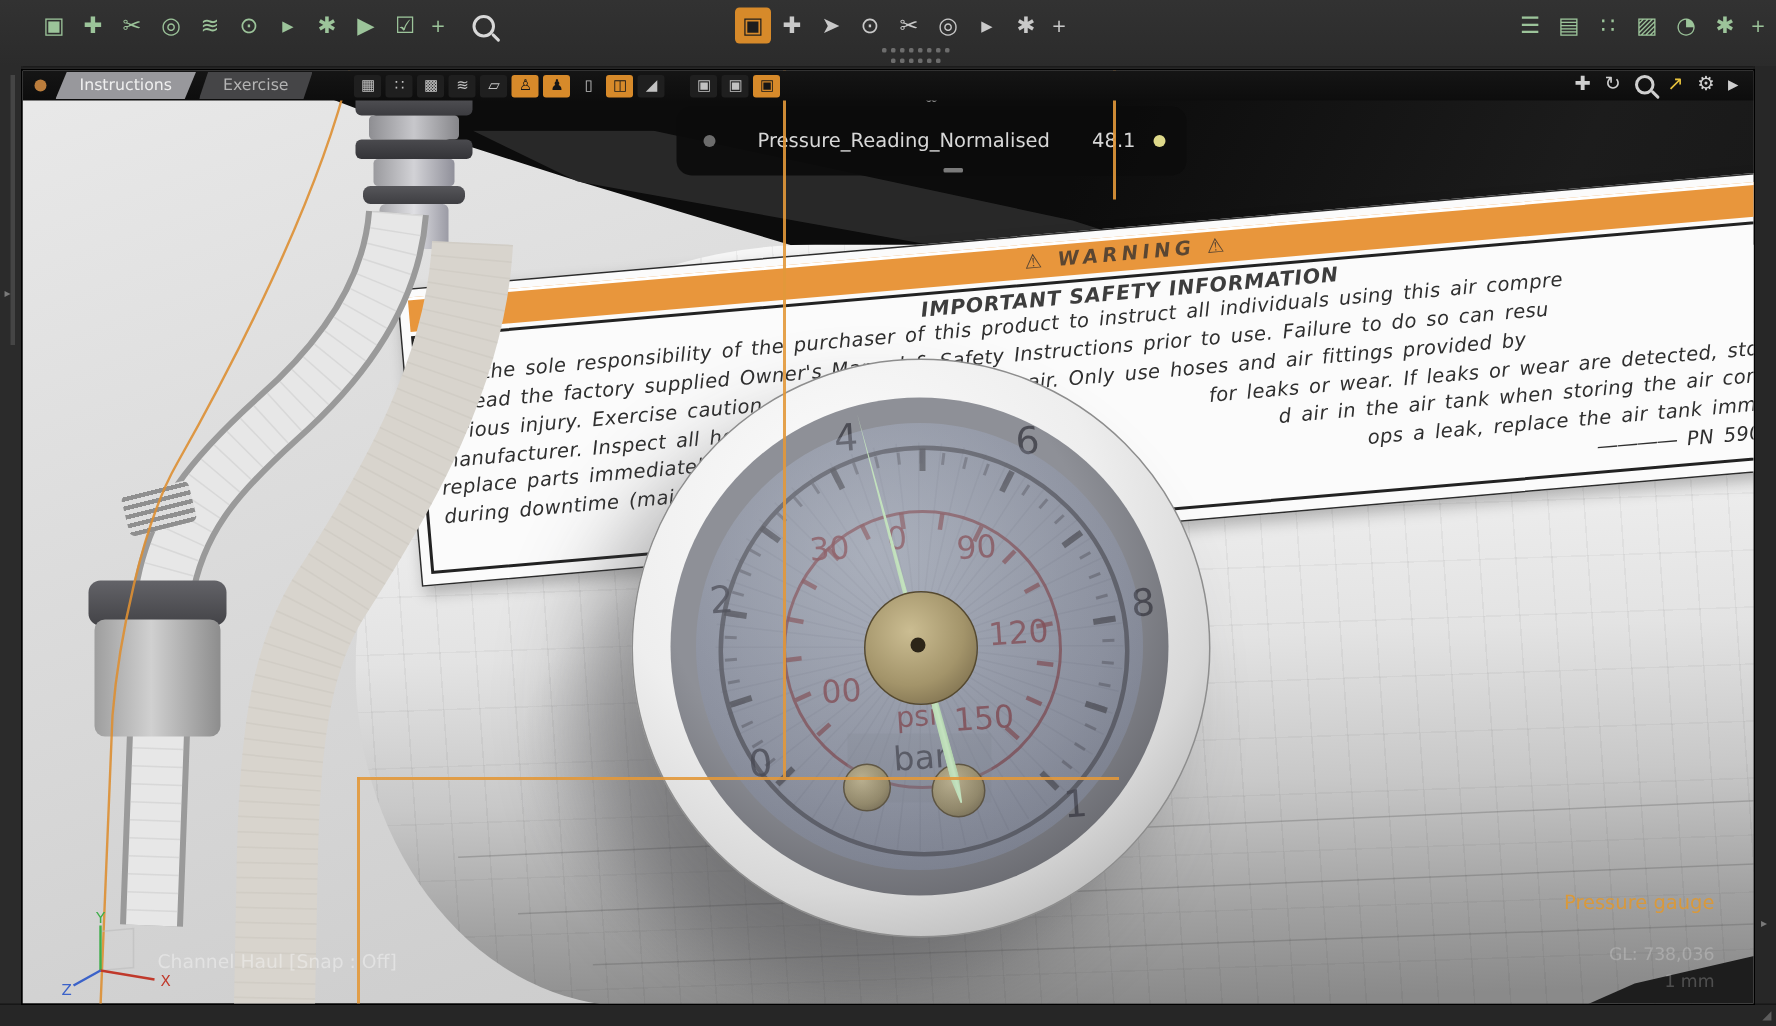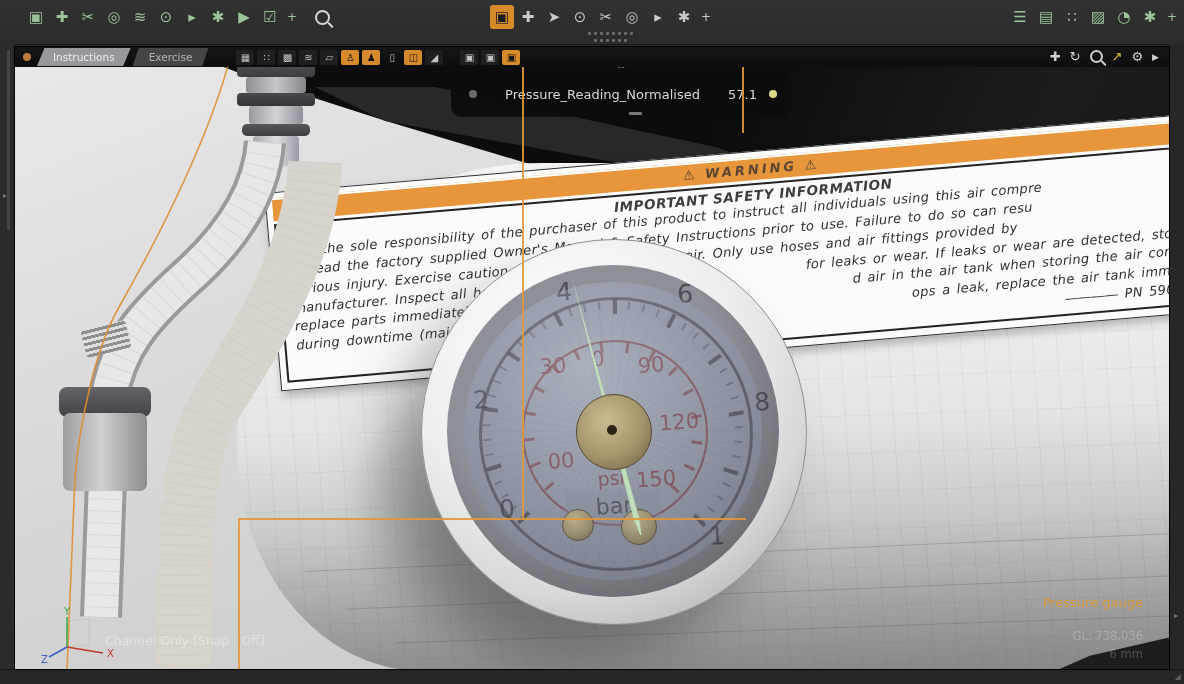--- a/index.html
+++ b/index.html
@@ -399,29 +399,29 @@
       <div class="guide" style="left:223px;top:471px;width:508px;height:1.5px;"></div>
       <div class="guide" style="left:223px;top:471px;width:1.5px;height:153px;"></div>
       <svg class="abs" width="1156" height="624" style="left:0;top:0;z-index:90;" viewBox="0 0 1156 624">
         <path d="M 218,0 C 196,90 138,200 103,262 C 80,302 64,380 60,430 L 52,624" fill="none" stroke="#dd8f33" stroke-width="1.6" opacity=".9"></path>
       </svg>
 
       <div class="hud">
         <span style="position:absolute;left:-16px;top:-14px;width:340px;text-align:center;color:#8a8a8a;font-size:12px;left:0;top:-13px;">∞</span>
         <span class="hud-dot" style="background:#6c6c6c;margin-left:18px;"></span>
         <span style="flex:1;text-align:center;">Pressure_Reading_Normalised</span>
-        <span>57.1</span>
+        <span>48.1</span>
         <span class="hud-dot" style="background:#ded98a;margin:0 14px 0 12px;"></span>
         <span style="position:absolute;left:178px;bottom:2px;width:13px;height:3px;background:#7a7a7a;border-radius:1px;"></span>
       </div>
 
-      <div class="overlay-txt" style="left:90px;top:586px;color:rgba(244,244,244,.5);font-size:12.5px;">Channel Only [Snap : Off]</div>
+      <div class="overlay-txt" style="left:90px;top:586px;color:rgba(244,244,244,.5);font-size:12.5px;">Channel Haul [Snap : Off]</div>
       <div class="overlay-txt" style="right:26px;top:548px;color:#d9993b;font-size:13px;text-align:right;">Pressure gauge</div>
       <div class="overlay-txt" style="right:26px;top:582px;color:rgba(255,255,255,.22);font-size:11.5px;text-align:right;">GL: 738,036</div>
-      <div class="overlay-txt" style="right:26px;top:600px;color:rgba(255,255,255,.22);font-size:11.5px;text-align:right;">6 mm</div>
+      <div class="overlay-txt" style="right:26px;top:600px;color:rgba(255,255,255,.22);font-size:11.5px;text-align:right;">1 mm</div>
 
       <svg class="abs" width="80" height="62" style="left:26px;top:560px;z-index:95;" viewBox="0 0 80 62">
         <polygon points="26,40 26,14 48,12 48,38" fill="none" stroke="#bdbdbd" stroke-opacity=".6"></polygon>
         <line x1="26" y1="40" x2="26" y2="10" stroke="#3fae4a" stroke-width="1.6"></line>
         <line x1="26" y1="40" x2="62" y2="46" stroke="#c0392b" stroke-width="1.6"></line>
         <line x1="26" y1="40" x2="8" y2="50" stroke="#3b62c9" stroke-width="1.6"></line>
         <text x="23" y="8" fill="#3fae4a" font-size="10">Y</text>
         <text x="66" y="50" fill="#c0392b" font-size="10">X</text>
         <text x="0" y="56" fill="#3b62c9" font-size="10">Z</text>
       </svg>

